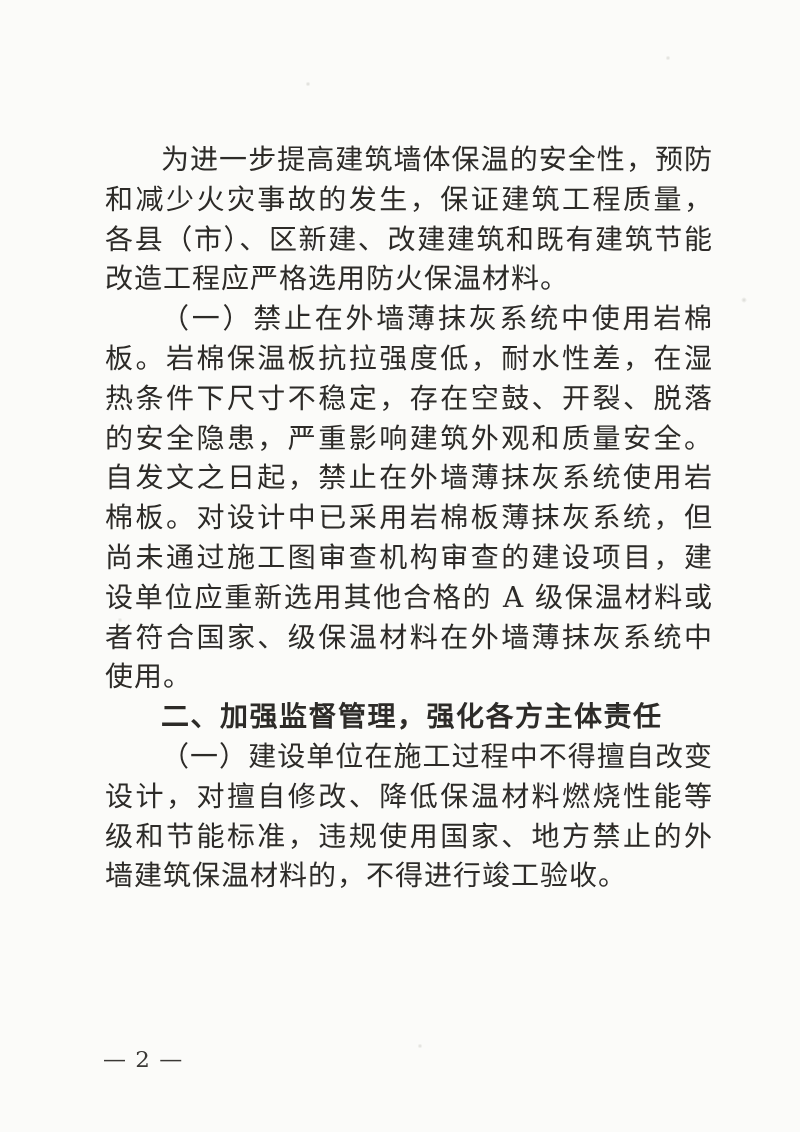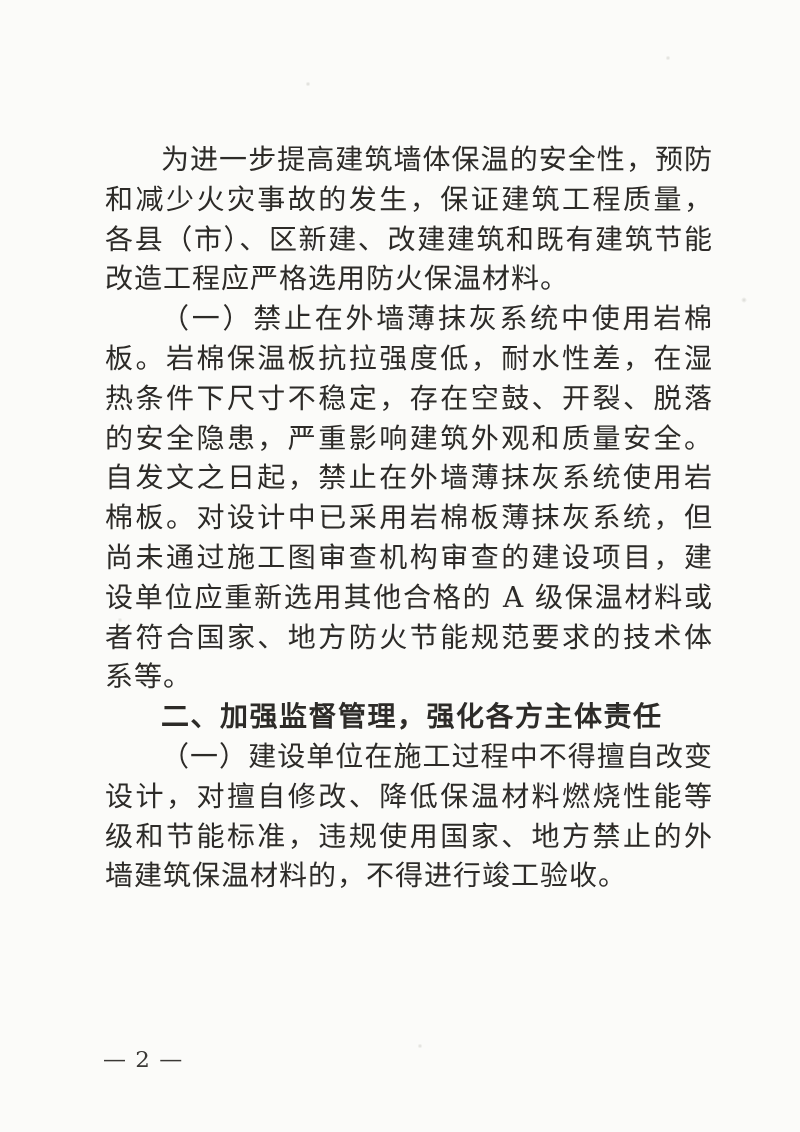--- a/index.html
+++ b/index.html
@@ -61,21 +61,21 @@
 </style>
 </head>
 <body>
 
 <div class="page">
 
   <div class="content">
 
     <p>为进一步提高建筑墙体保温的安全性，预防和减少火灾事故的发生，保证建筑工程质量，各县（市）、区新建、改建建筑和既有建筑节能改造工程应严格选用防火保温材料。</p>
 
-    <p><span class="lead">（一）禁止在外墙薄抹灰系统中使用岩棉板。</span><span>岩棉保温板抗拉强度低，耐水性差，在湿热条件下尺寸不稳定，存在空鼓、开裂、脱落的安全隐患，严重影响建筑外观和质量安全。自发文之日起，禁止在外墙薄抹灰系统使用岩棉板。对设计中已采用岩棉板薄抹灰系统，但尚未通过施工图审查机构审查的建设项目，建设单位应重新选用其他合格的 A 级保温材料或者符合国家、地方防火节能规范要求的技术体系等。</span></p>
+    <p><span class="lead">（一）禁止在外墙薄抹灰系统中使用岩棉板。</span><span>岩棉保温板抗拉强度低，耐水性差，在湿热条件下尺寸不稳定，存在空鼓、开裂、脱落的安全隐患，严重影响建筑外观和质量安全。自发文之日起，禁止在外墙薄抹灰系统使用岩棉板。对设计中已采用岩棉板薄抹灰系统，但尚未通过施工图审查机构审查的建设项目，建设单位应重新选用其他合格的 A 级保温材料或者符合国家、级保温材料在外墙薄抹灰系统中使用。</span></p>
 
 
     <p class="section-heading">二、加强监督管理，强化各方主体责任</p>
 
     <p>（一）建设单位在施工过程中不得擅自改变设计，对擅自修改、降低保温材料燃烧性能等级和节能标准，违规使用国家、地方禁止的外墙建筑保温材料的，不得进行竣工验收。</p>
 
   </div>
 
   <div class="page-footer">— 2 —</div>
 

